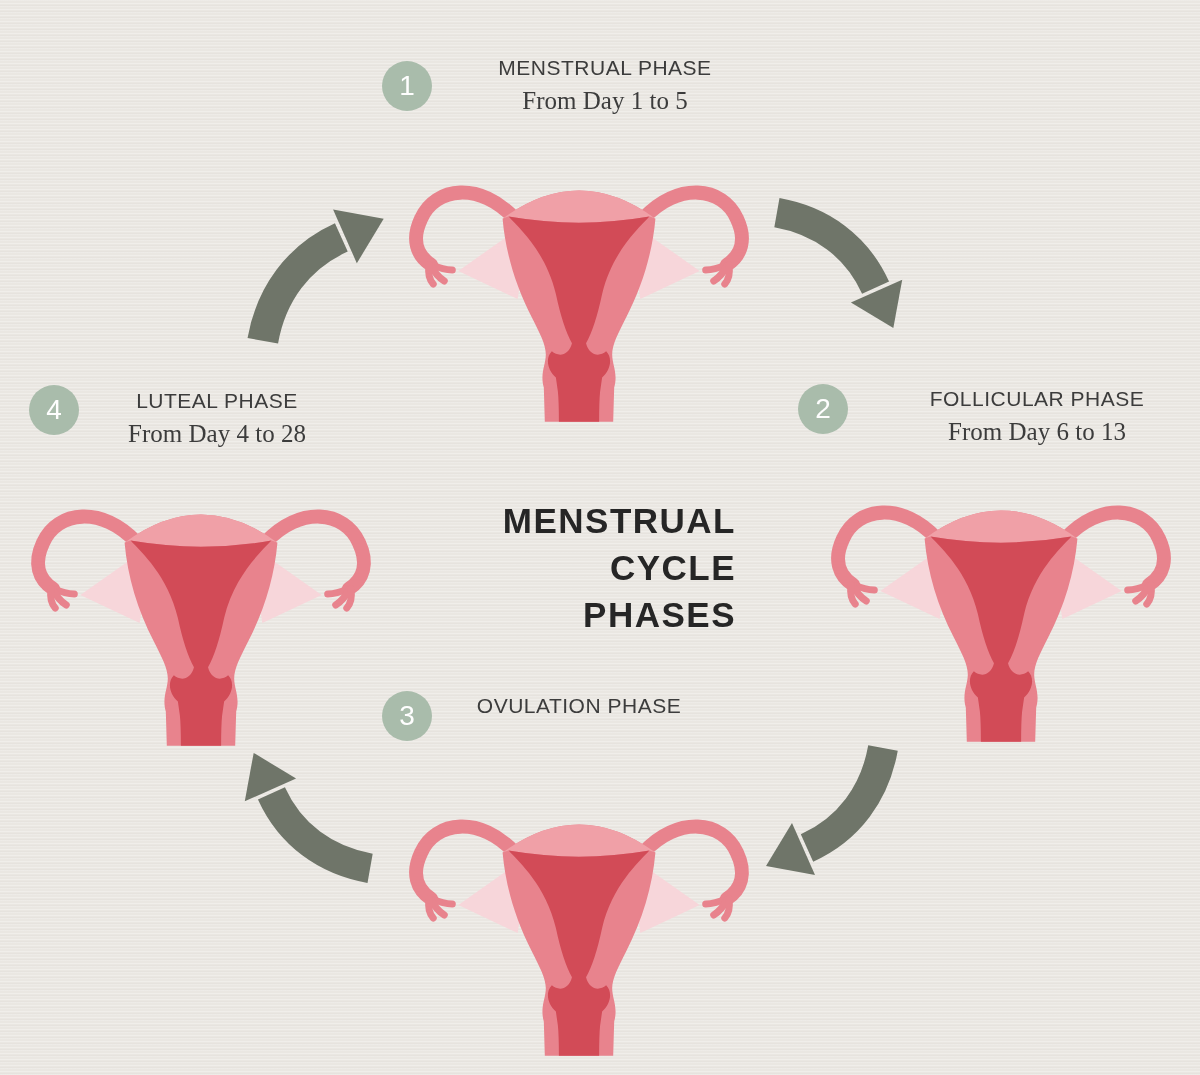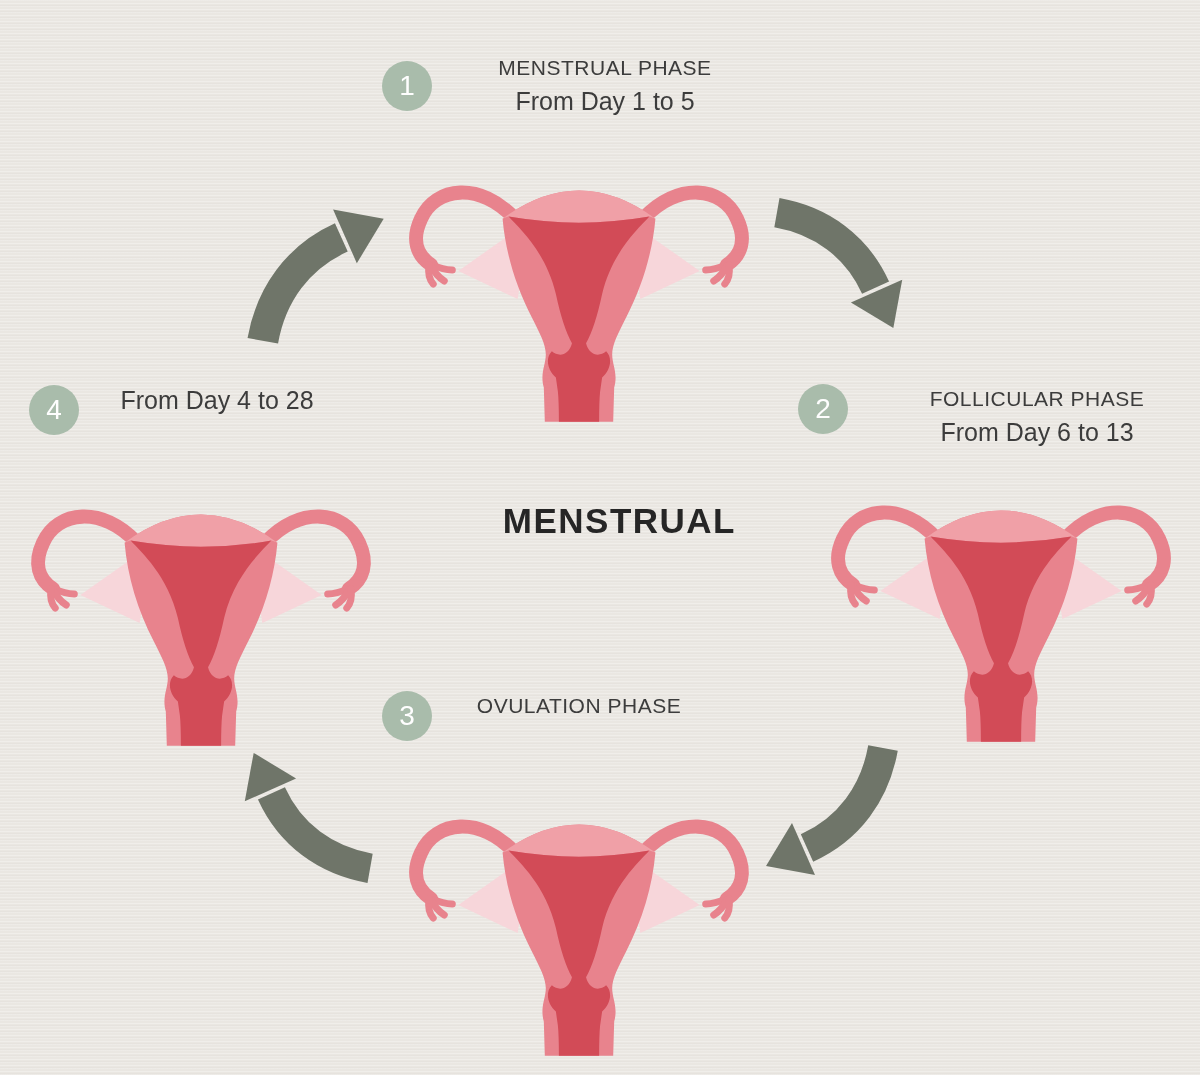--- a/index.html
+++ b/index.html
@@ -17,21 +17,21 @@
       repeating-linear-gradient(0deg, rgba(120,110,100,.03) 0 2px, rgba(0,0,0,0) 2px 6px);
   }
   .badge{
     position:absolute;width:50px;height:50px;border-radius:50%;
     background:var(--badge,#a9bcab);color:var(--badge_text,#fefefe);
     display:flex;align-items:center;justify-content:center;
     font-size:28px;line-height:1;
   }
   .phase-text{position:absolute;width:310px;text-align:center;color:var(--text,#3c3c3c);}
   .phase-name{font-size:21px;line-height:34px;letter-spacing:.5px;white-space:nowrap;}
-  .phase-days{font-size:25px;line-height:32px;}
+  .phase-days{font-size:25px;line-height:32px;font-family:Liberation Serif, serif;}
   .center-title{
     position:absolute;left:436px;top:497px;width:300px;text-align:right;
     color:var(--title,#262626);font-size:35px;font-weight:bold;
     line-height:47px;letter-spacing:1.5px;
   }
   .center-title .t2{word-spacing:10px;}
   .uterus{position:absolute;width:362px;height:277px;}
   .arrow{position:absolute;}
   .rot90{transform:rotate(90deg);}
   .rot180{transform:rotate(180deg);}
@@ -115,28 +115,30 @@
   <div class="badge" style="left:382px;top:691px;">3</div>
   <div class="phase-text" style="left:424px;top:689px;">
     <div class="phase-name">OVULATION PHASE</div>
   </div>
   <svg class="uterus" style="left:398px;top:782px;" viewBox="0 0 360 275">
     <use href="#uterus-shape"></use>
   </svg>
 
   <div class="badge" style="left:29px;top:385px;">4</div>
   <div class="phase-text" style="left:62px;top:384px;">
+    <div class="phase-name">LUTEAL PHASE</div>
     <div class="phase-days">From Day 4 to 28</div>
   </div>
   <svg class="uterus" style="left:20px;top:472px;" viewBox="0 0 360 275">
     <use href="#uterus-shape"></use>
   </svg>
 
   <div class="center-title">
     <div class="t1">MENSTRUAL</div>
+    <div class="t2">CYCLE PHASES</div>
   </div>
 
   <svg class="arrow" style="left:770px;top:189px;width:148px;height:148px;" viewBox="0 0 150 150">
     <use href="#arrow-shape"></use>
   </svg>
   <svg class="arrow rot90" style="left:757px;top:741px;width:150px;height:150px;" viewBox="0 0 150 150">
     <use href="#arrow-shape"></use>
   </svg>
   <svg class="arrow rot180" style="left:229px;top:744px;width:148px;height:148px;" viewBox="0 0 150 150">
     <use href="#arrow-shape"></use>

